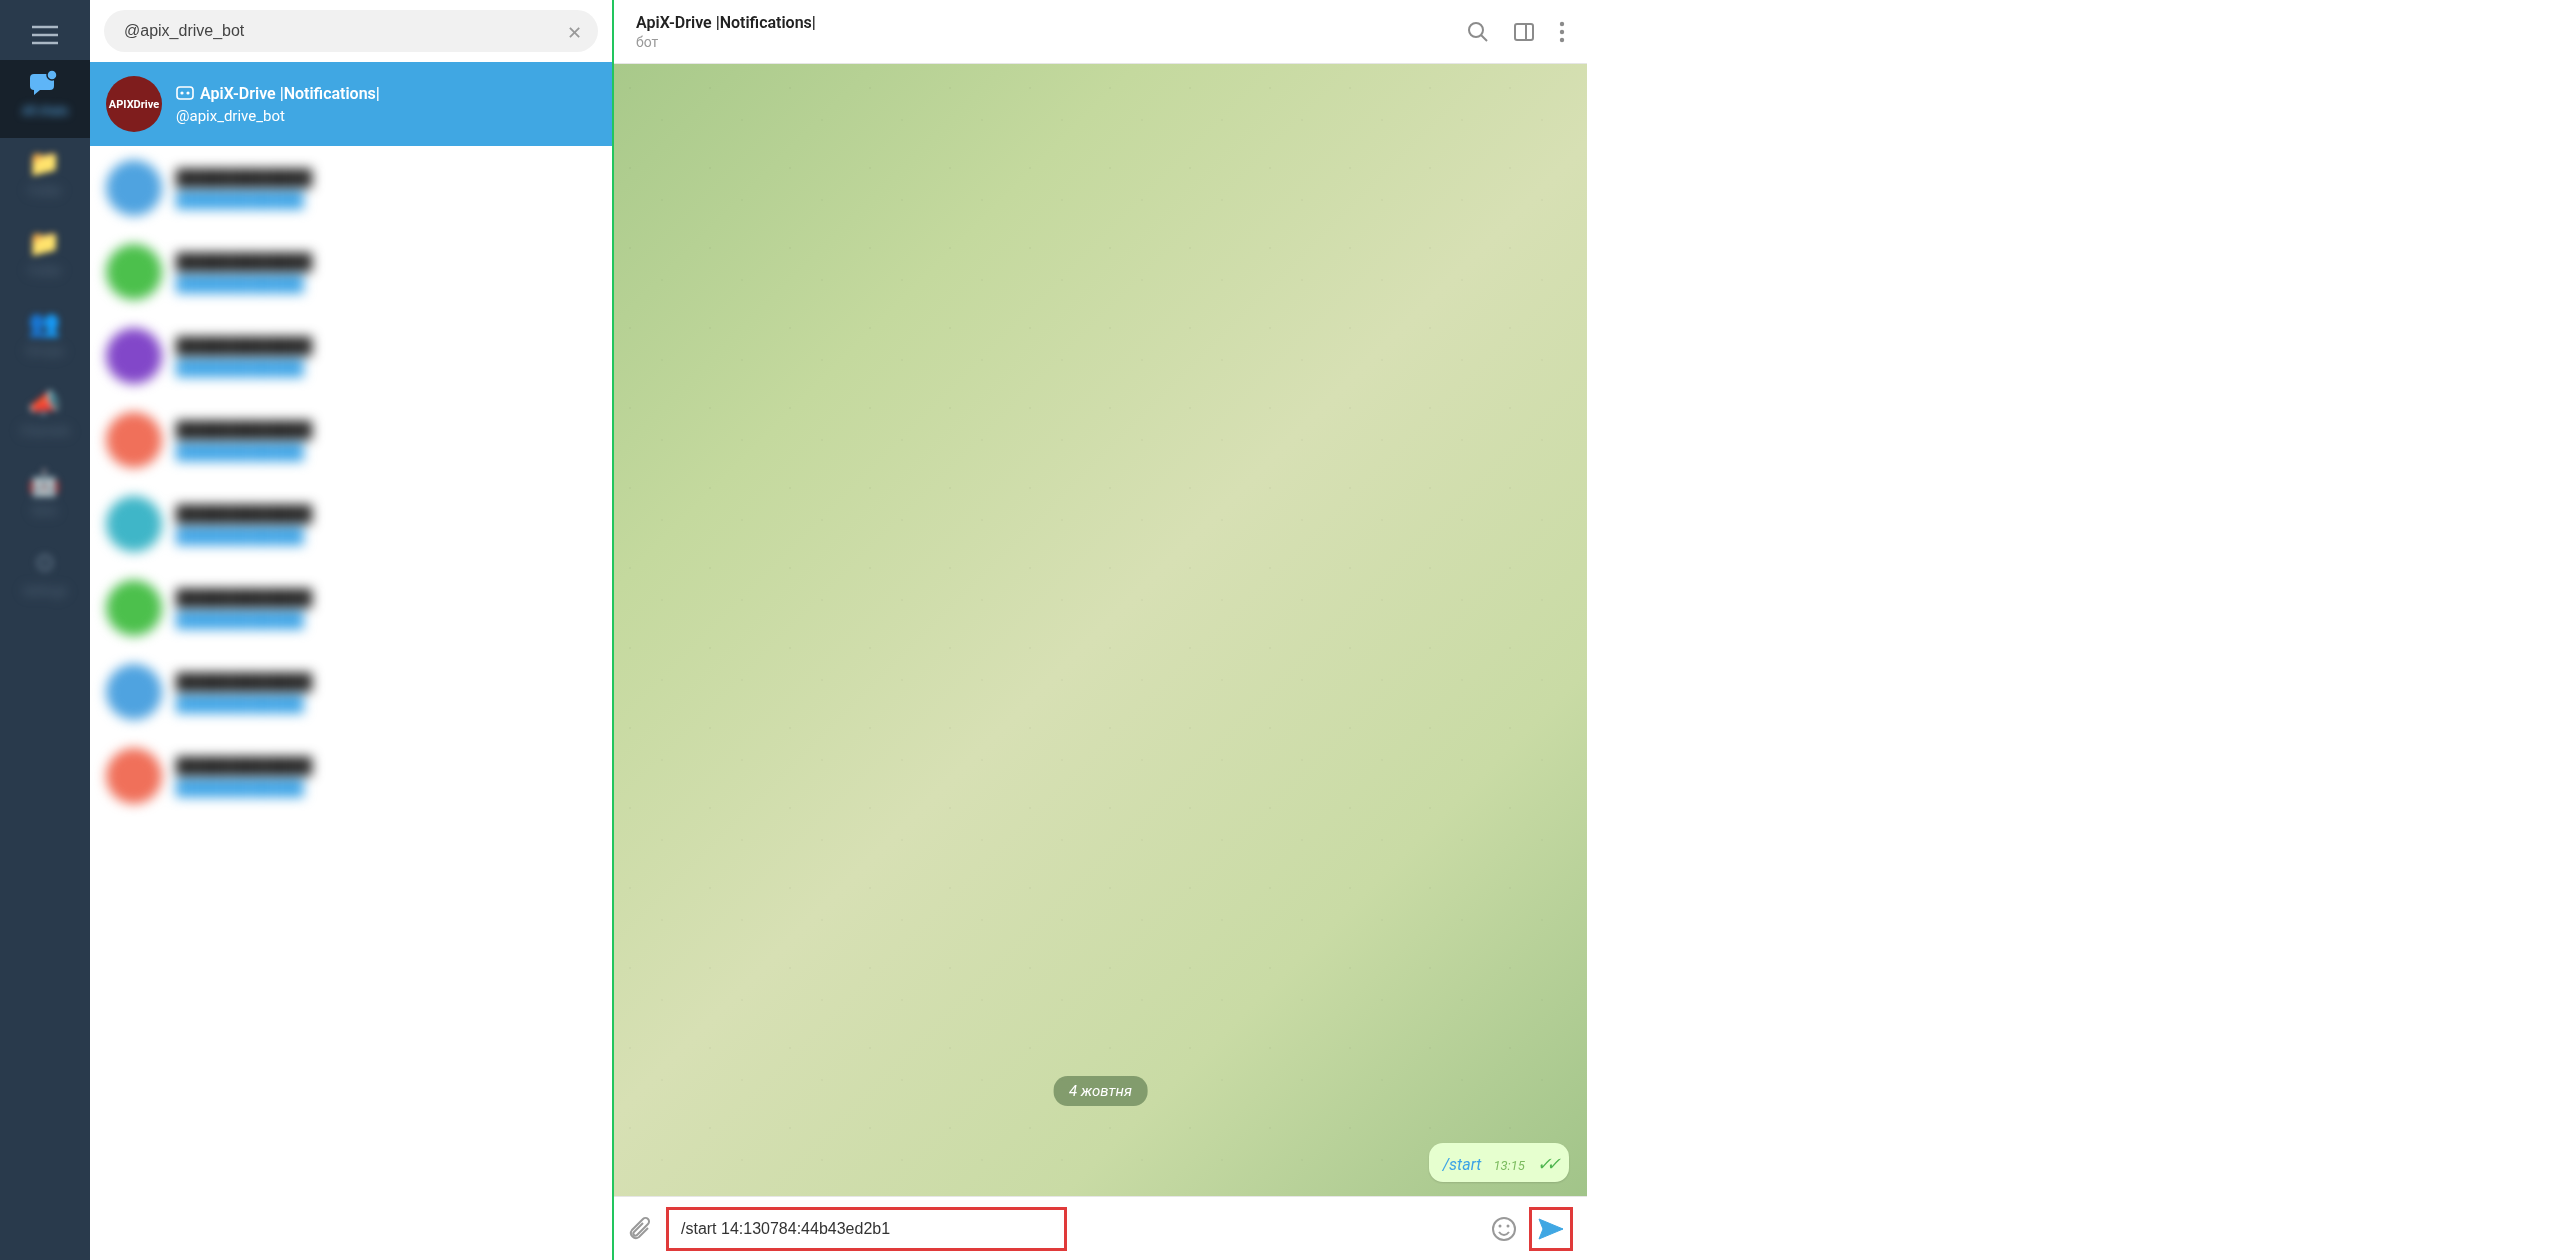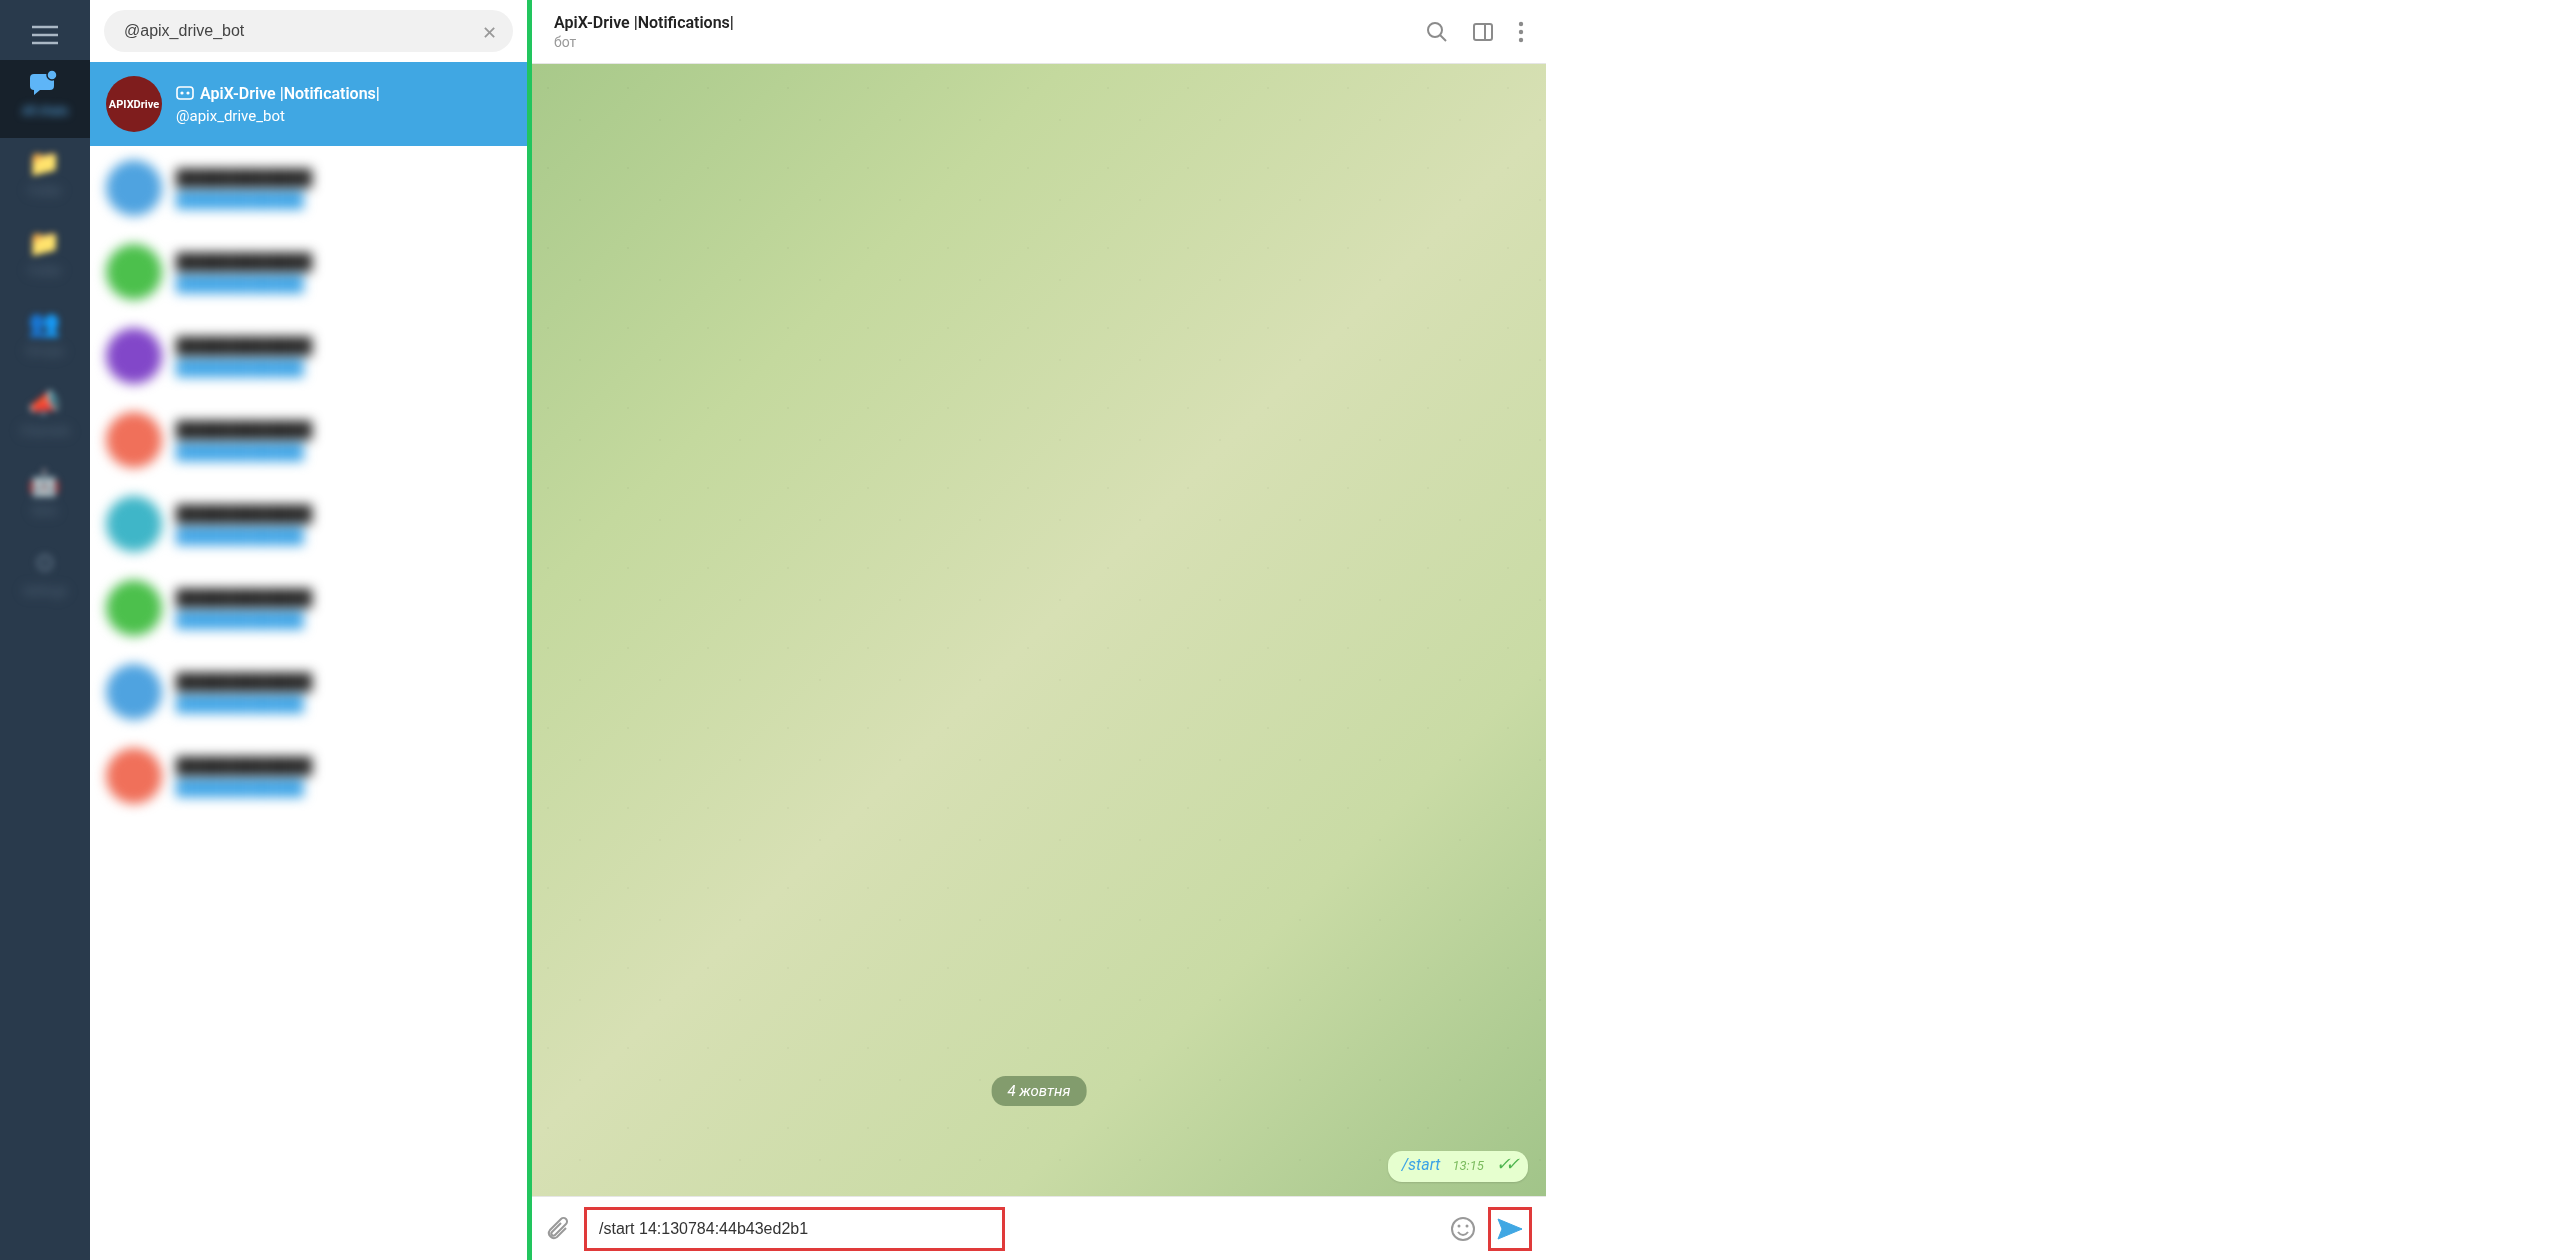--- a/index.html
+++ b/index.html
@@ -9,21 +9,21 @@
 
 .nav-rail { width: 90px; background: #293a4c; display: flex; flex-direction: column; align-items: center; padding-top: 10px; flex-shrink: 0; }
 .nav-rail .menu-btn { width: 60px; height: 50px; display: flex; align-items: center; justify-content: center; color: #aab8c5; cursor: pointer; }
 .nav-rail .nav-item { width: 90px; padding: 10px 0 20px; display: flex; flex-direction: column; align-items: center; color: #56697c; font-size: 13px; filter: blur(3px); }
 .nav-rail .nav-item.active { background: #17212b; color: #5eb5f7; filter: none; }
 .nav-rail .nav-icon { font-size: 26px; margin-bottom: 6px; position: relative; }
 .nav-rail .nav-item.active .nav-icon { color: #5eb5f7; }
 .nav-rail .nav-label { font-size: 12px; filter: blur(4px); }
 
 
-.chat-list { width: 442px; background: #fff; display: flex; flex-direction: column; border-right: 5px solid #22c55e; flex-shrink: 0; }
+.chat-list { width: 524px; background: #fff; display: flex; flex-direction: column; border-right: 2px solid #22c55e; flex-shrink: 0; }
 .search-wrap { padding: 10px 14px; }
 .search-input { width: 100%; height: 42px; background: #f1f1f1; border: none; border-radius: 21px; padding: 0 42px 0 20px; font-size: 16px; color: #444; outline: none; }
 .search-clear { position: relative; float: right; margin-top: -30px; margin-right: 16px; color: #999; cursor: pointer; font-size: 18px; }
 .section-title { padding: 12px 18px; color: #8a8a8a; font-size: 15px; background: #fff; }
 .result-item { display: flex; align-items: center; padding: 14px 16px; cursor: pointer; }
 .result-item.selected { background: #40a7e3; color: #fff; }
 .avatar { width: 56px; height: 56px; border-radius: 50%; margin-right: 14px; flex-shrink: 0; display: flex; align-items: center; justify-content: center; font-size: 11px; font-weight: bold; color: #fff; }
 .avatar.apix { background: #7f1d1d; }
 .result-meta { display: flex; flex-direction: column; gap: 4px; }
 .result-title { font-size: 16px; font-weight: 600; display: flex; align-items: center; gap: 6px; }
@@ -42,21 +42,21 @@
 .chat-header { height: 64px; display: flex; align-items: center; padding: 0 22px; border-bottom: 1px solid #e6e6e6; background: #fff; }
 .chat-header-info { flex: 1; }
 .chat-header-title { font-size: 16px; font-weight: 600; color: #222; }
 .chat-header-sub { font-size: 14px; color: #999; margin-top: 2px; }
 .chat-header-actions { display: flex; gap: 24px; align-items: center; color: #8b8b8b; }
 .chat-header-actions > div { cursor: pointer; }
 
 .chat-body { flex: 1; position: relative; overflow: hidden; background: linear-gradient(135deg, #a8c98a 0%, #c4d99e 25%, #d7e0b4 50%, #c9dba5 75%, #a1c489 100%); font-style: italic; }
 .chat-pattern { position: absolute; inset: 0; opacity: 0.22; background-image: radial-gradient(circle at 20% 30%, rgba(0,0,0,0.15) 1px, transparent 1px), radial-gradient(circle at 60% 70%, rgba(0,0,0,0.12) 1px, transparent 1px); background-size: 80px 80px; }
 .date-chip { position: absolute; left: 50%; transform: translateX(-50%); bottom: 90px; background: rgba(118,144,99,0.85); color: #fff; font-size: 15px; padding: 6px 16px; border-radius: 14px; }
-.msg-out { position: absolute; right: 18px; bottom: 14px; background: #e6ffcf; border-radius: 14px; padding: 2px 14px 8px 14px; display: flex; align-items: baseline; gap: 12px; box-shadow: 0 1px 2px rgba(0,0,0,0.12); }
+.msg-out { position: absolute; right: 18px; bottom: 14px; background: #e6ffcf; border-radius: 14px; padding: 10px 14px 8px 14px; display: flex; align-items: baseline; gap: 12px; box-shadow: 0 1px 2px rgba(0,0,0,0.12); }
 .msg-out .msg-text { color: #3ca3e6; font-size: 16px; }
 .msg-out .msg-time { color: #7bbb5e; font-size: 13px; }
 .msg-out .msg-checks { color: #4fb54f; font-size: 18px; letter-spacing: -6px; }
 
 .composer { height: 64px; background: #fff; border-top: 1px solid #e6e6e6; display: flex; align-items: center; padding: 0 14px; gap: 12px; }
 .composer .attach-icon { color: #999; cursor: pointer; }
 .composer .input-wrap { flex: 1; position: relative; }
 .composer .msg-input { width: 100%; border: 3px solid #e03a3a; height: 44px; padding: 0 12px; font-size: 16px; font-family: Liberation Sans, sans-serif; color: #333; outline: none; }
 .composer .emoji-icon { color: #999; cursor: pointer; }
 .composer .send-btn { width: 44px; height: 44px; border: 3px solid #e03a3a; display: flex; align-items: center; justify-content: center; color: #40a7e3; cursor: pointer; }

